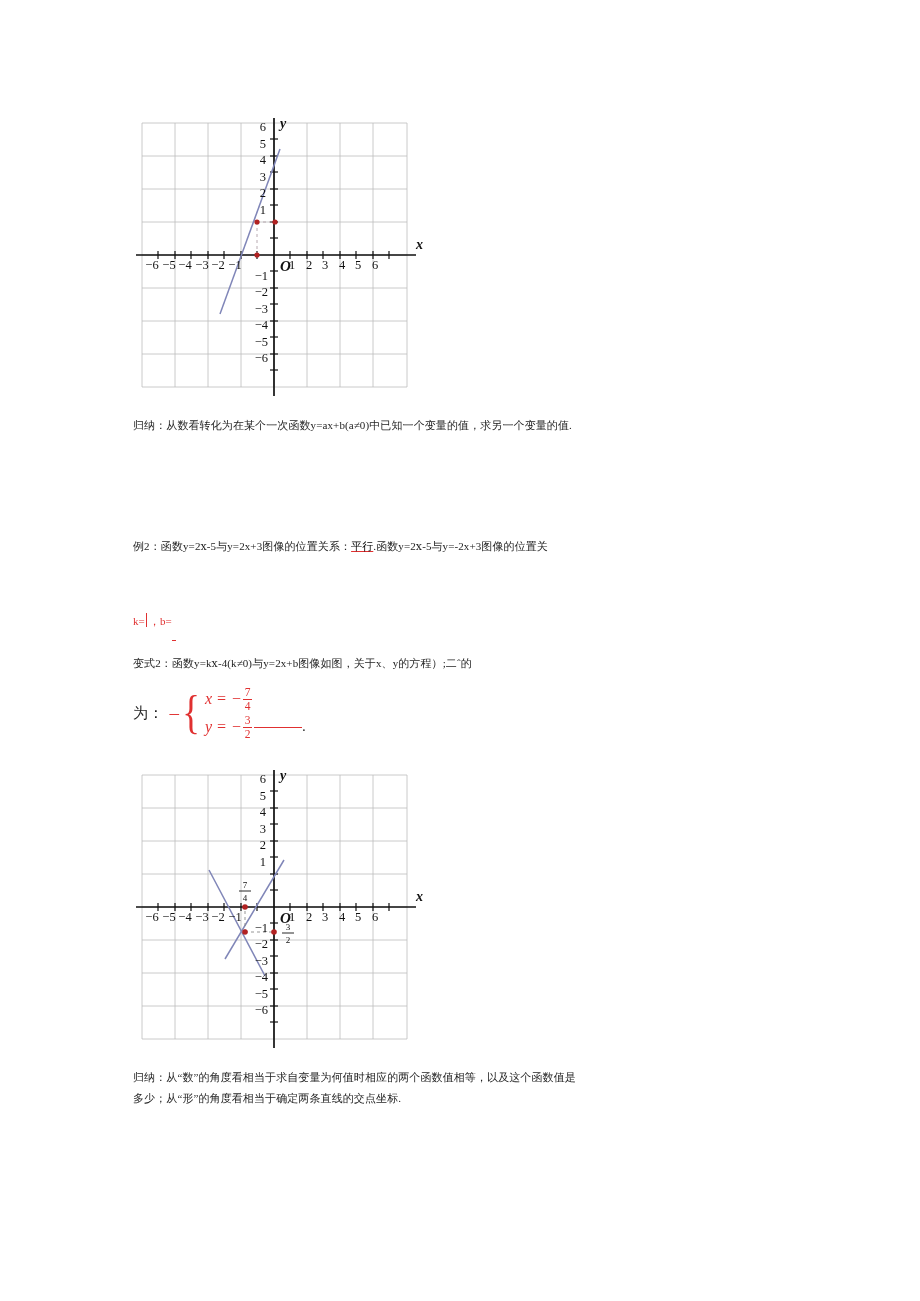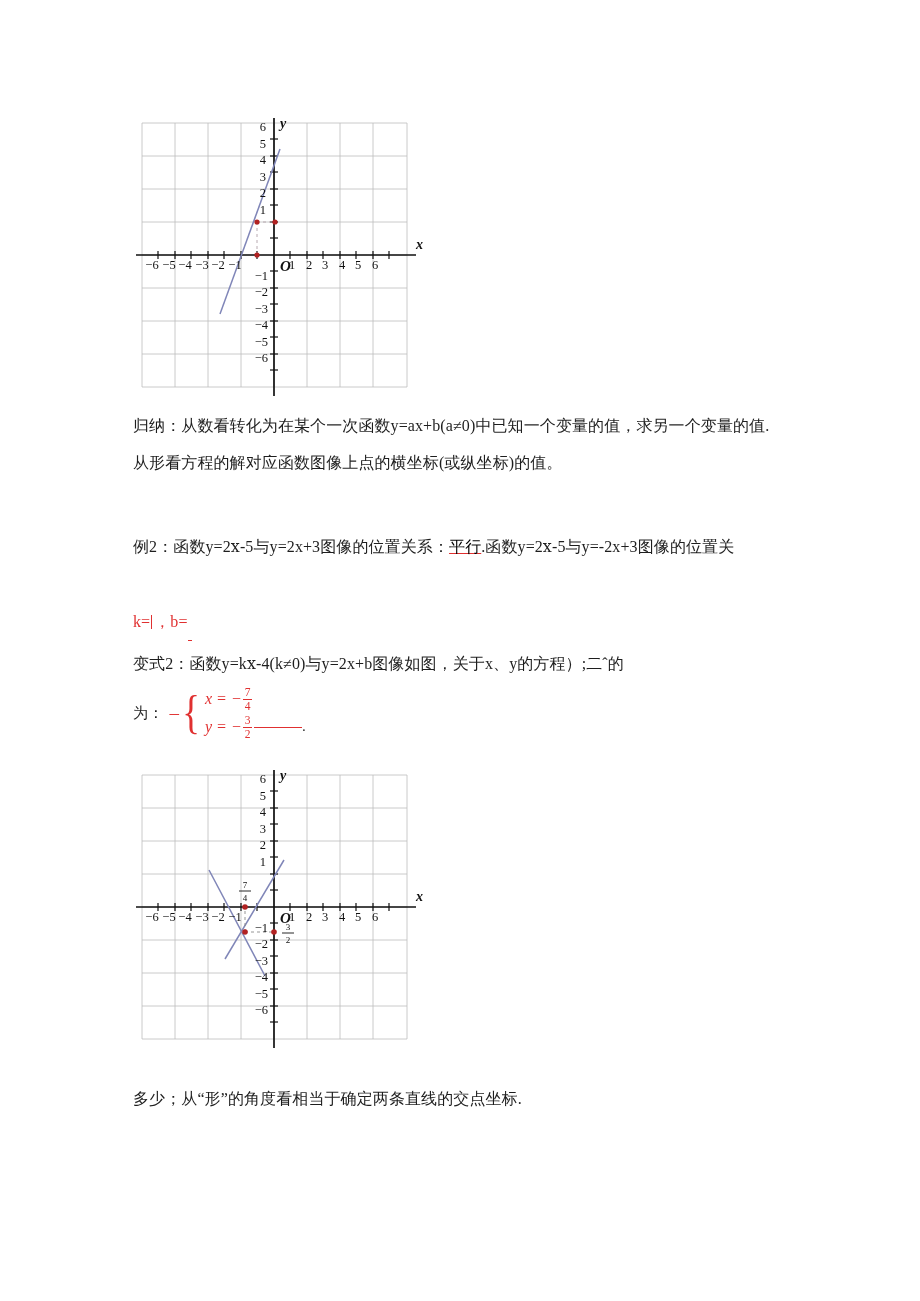--- a/index.html
+++ b/index.html
@@ -24,21 +24,21 @@
   }
   
   .graph-wrap {
     position: absolute;
   }
   .graph-svg { display: block; }
 
   
   .para {
     position: absolute;
-    font-size: 16px;
+    font-size: 11px;
     line-height: 37px;
     letter-spacing: 0.1px;
     color: #1e1e1e;
     white-space: nowrap;
   }
   .red { color: #e03030; }
   .red-u {
     color: #000000;
     text-decoration: underline;
     text-decoration-color: #e03030;
@@ -228,21 +228,20 @@
         <text x="140" y="238" text-anchor="end">−5</text>
         <text x="140" y="254" text-anchor="end">−6</text>
       </g>
       <text x="152" y="163" font-family="Liberation Serif, serif" font-size="15" font-weight="bold" font-style="italic" fill="#111">O</text>
       <text x="288" y="141" font-family="Liberation Serif, serif" font-size="14" font-weight="bold" font-style="italic" fill="#111">x</text>
       <text x="152" y="20" font-family="Liberation Serif, serif" font-size="14" font-weight="bold" font-style="italic" fill="#111">y</text>
     </svg>
   </div>
 
   <div class="para" style="left:133px; top:407px;">归纳：从数看转化为在某个一次函数y=ax+b(a≠0)中已知一个变量的值，求另一个变量的值.</div>
-  <div class="para" style="left:133px; top:444px;">从形看方程的解对应函数图像上点的横坐标(或纵坐标)的值。</div>
 
   <div class="para" style="left:133px; top:528px;">
     <span>例2：函数y=2ⅹ-5与y=2x+3图像的位置关系：</span><span class="red-u">平行</span><span>.函数y=2ⅹ-5与y=-2x+3图像的位置关</span>
   </div>
   <div class="para red" style="left:133px; top:603px;">
     <span>k=</span><span class="caret"></span><span>，b=</span><span class="blank-u">&nbsp;</span>
   </div>
 
   <div class="para" style="left:133px; top:645px;">变式2：函数y=kⅹ-4(k≠0)与y=2x+b图像如图，关于x、y的方程）;二ˆ的</div>
 
@@ -381,15 +380,16 @@
         <text x="140" y="221" text-anchor="end">−4</text>
         <text x="140" y="238" text-anchor="end">−5</text>
         <text x="140" y="254" text-anchor="end">−6</text>
       </g>
       <text x="152" y="163" font-family="Liberation Serif, serif" font-size="15" font-weight="bold" font-style="italic" fill="#111">O</text>
       <text x="288" y="141" font-family="Liberation Serif, serif" font-size="14" font-weight="bold" font-style="italic" fill="#111">x</text>
       <text x="152" y="20" font-family="Liberation Serif, serif" font-size="14" font-weight="bold" font-style="italic" fill="#111">y</text>
     </svg>
   </div>
 
+  <div class="para" style="left:133px; top:1059px;">归纳：从“数”的角度看相当于求自变量为何值时相应的两个函数值相等，以及这个函数值是</div>
   <div class="para" style="left:133px; top:1080px;">多少；从“形”的角度看相当于确定两条直线的交点坐标.</div>
 
 </div>
 
 </body></html>

